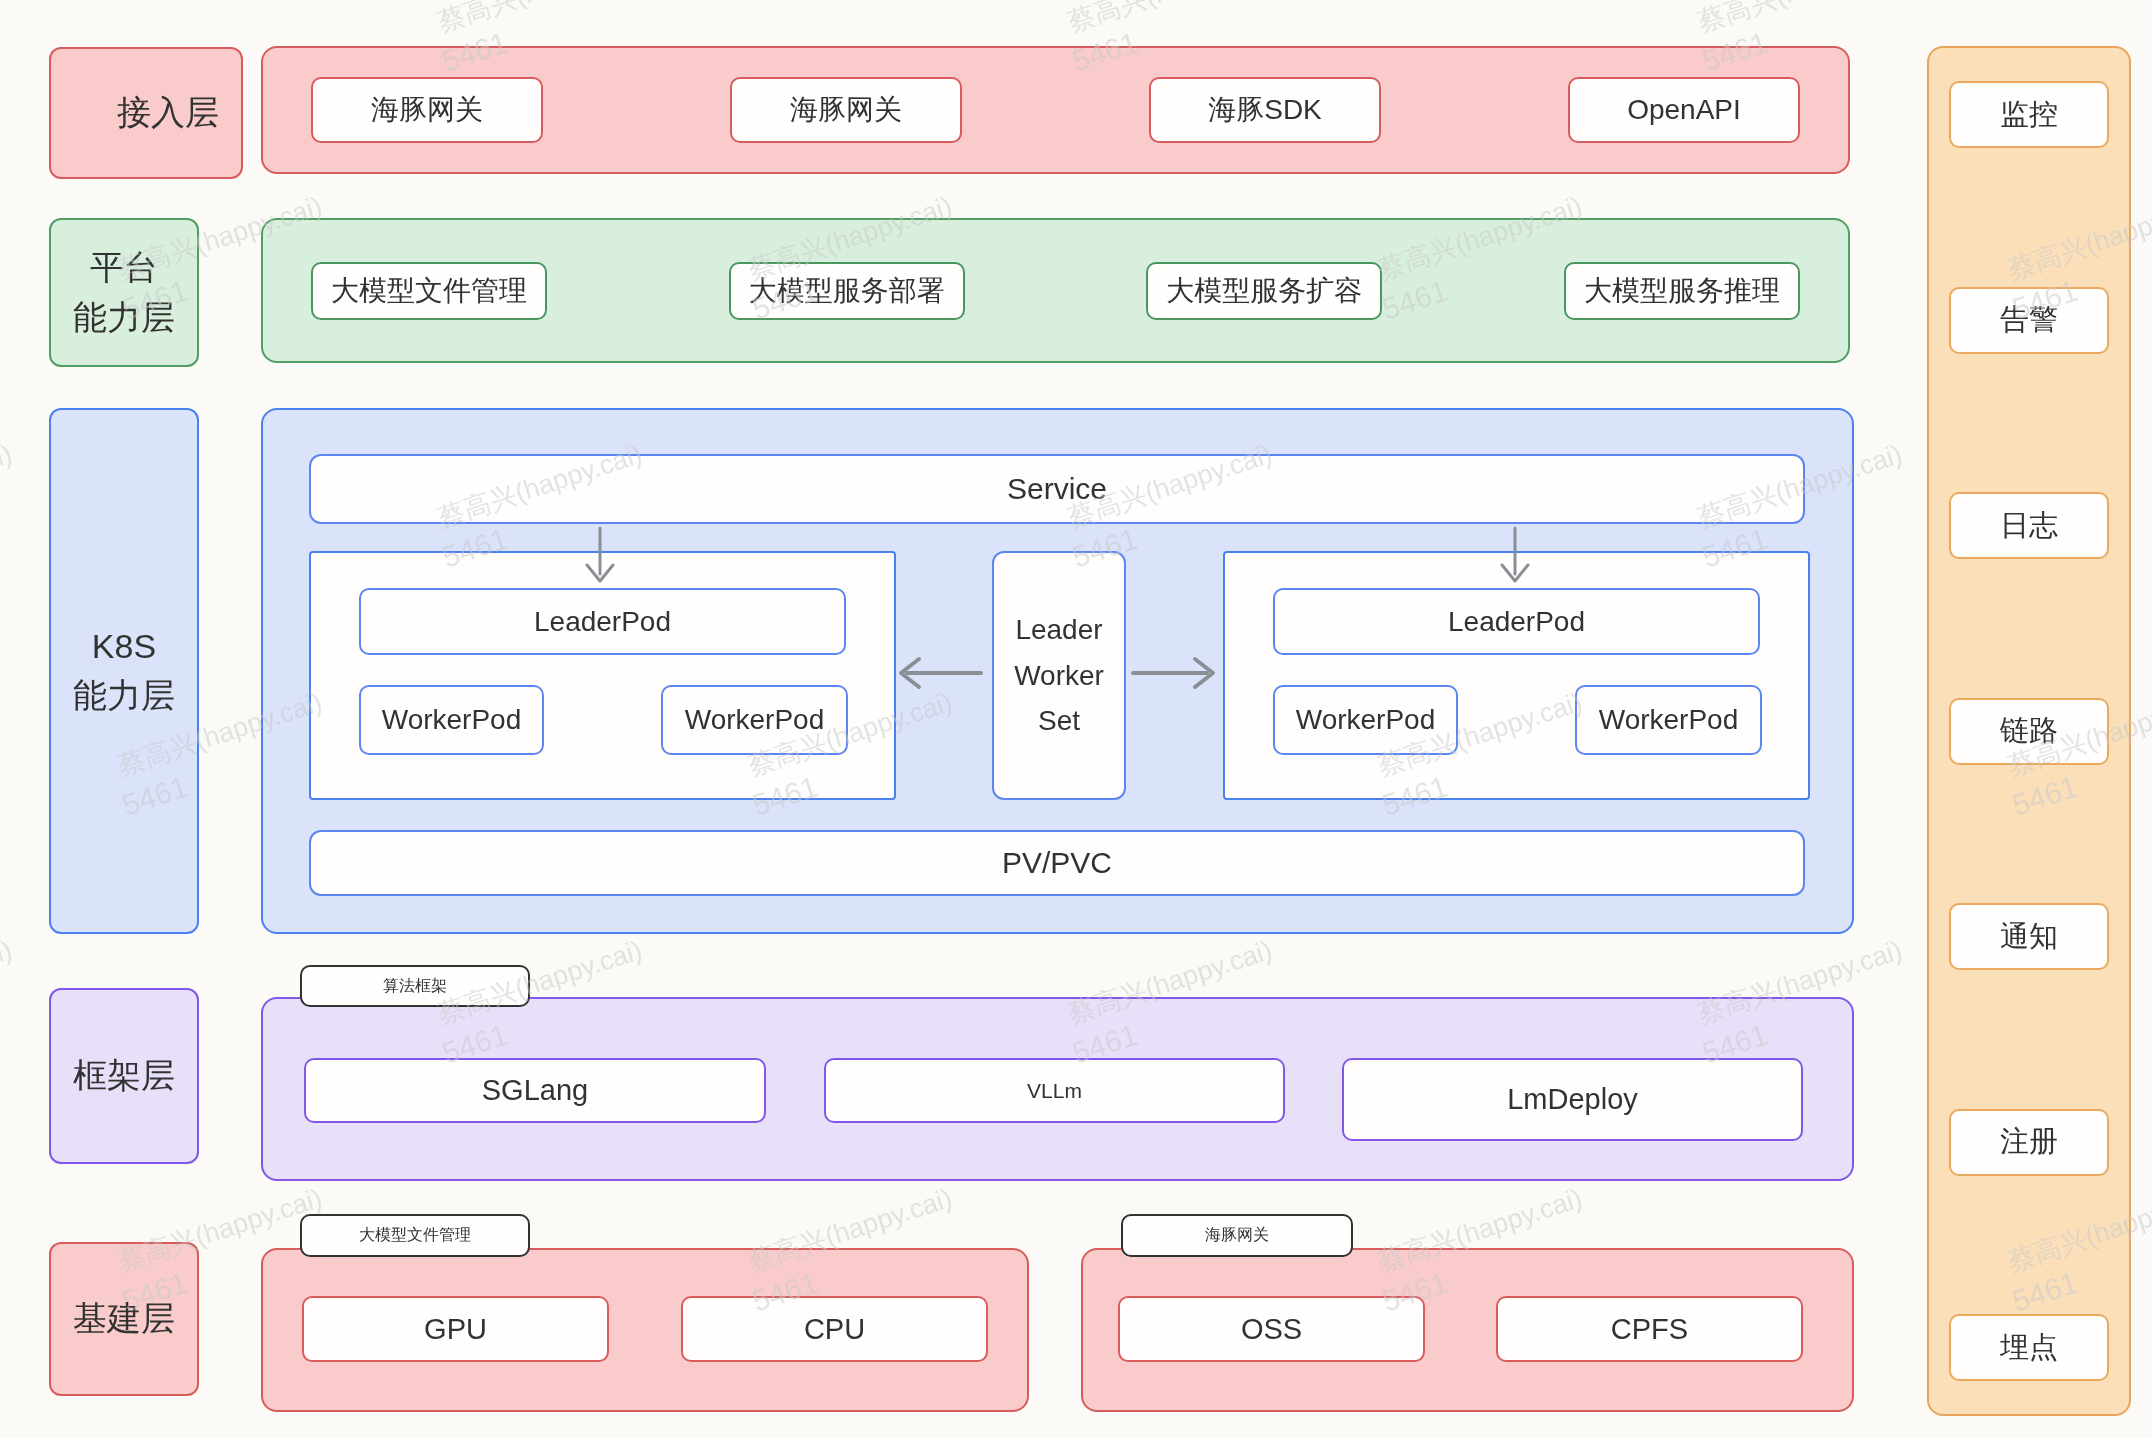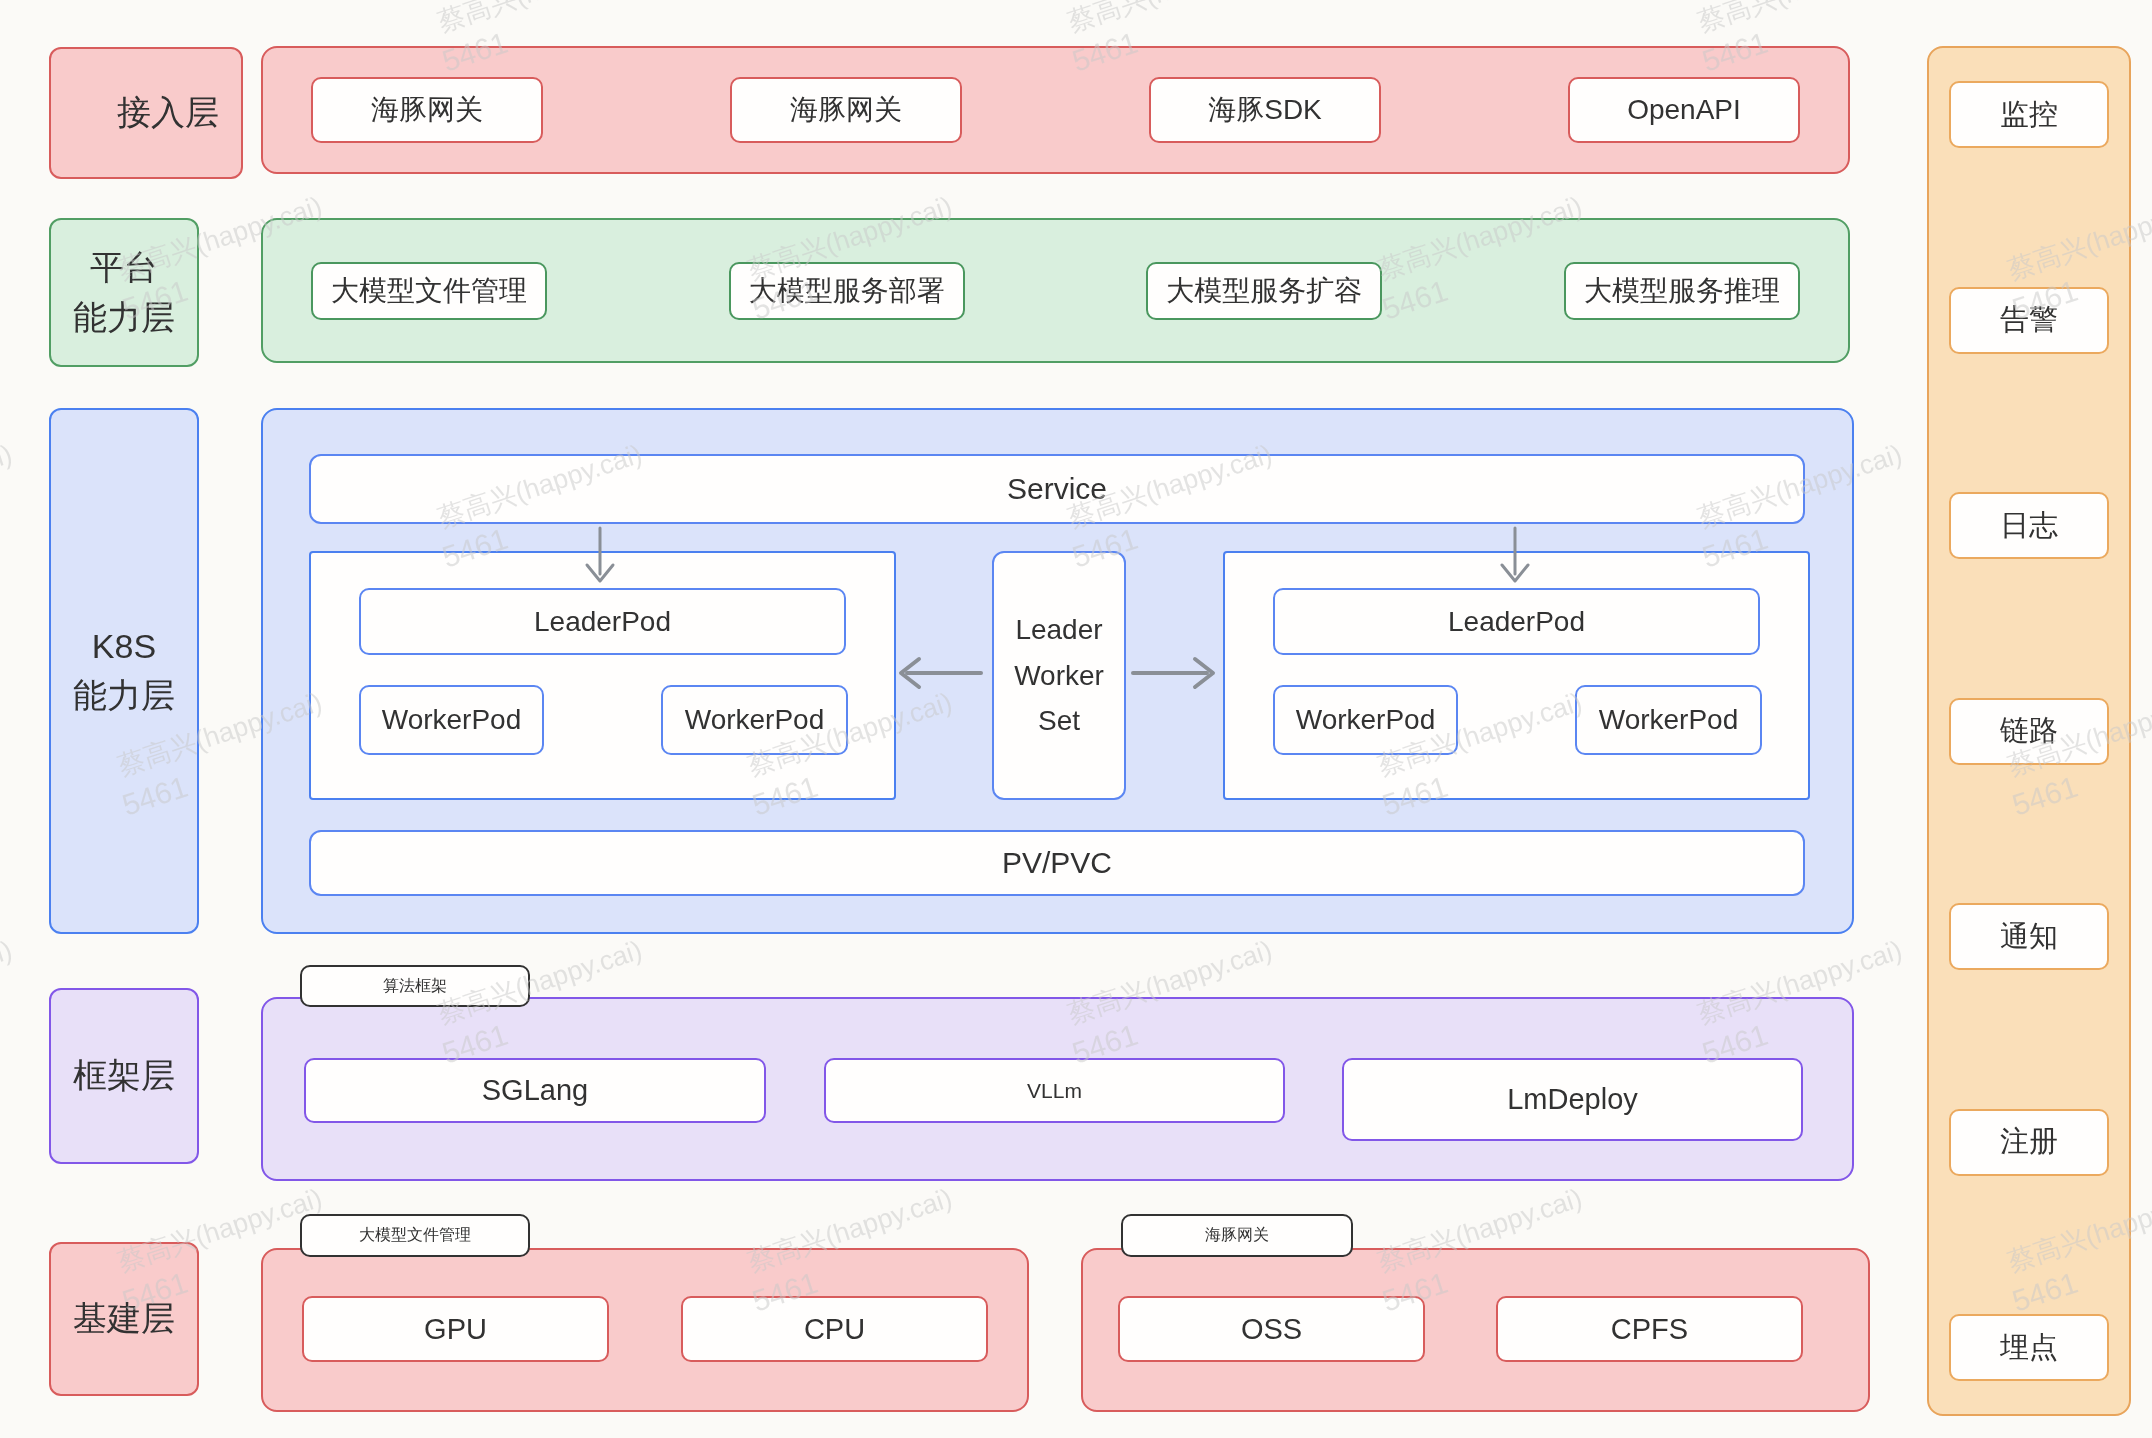--- a/index.html
+++ b/index.html
@@ -155,21 +155,21 @@
     <div class="wbox purple-b abs" style="left:1079px;top:59px;width:461px;height:83px;font-size:29px;">LmDeploy</div>
   </div>
 
   <div class="tab red-b" style="left:300px;top:1214px;width:230px;height:43px;">大模型文件管理</div>
   <div class="container red-t" style="left:261px;width:764px;top:1248px;height:160px;">
     <div class="wbox red-b abs" style="left:39px;top:46px;width:307px;height:66px;font-size:29px;">GPU</div>
     <div class="wbox red-b abs" style="left:418px;top:46px;width:307px;height:66px;font-size:29px;">CPU</div>
   </div>
 
   <div class="tab red-b" style="left:1121px;top:1214px;width:232px;height:43px;">海豚网关</div>
-  <div class="container red-t" style="left:1081px;width:769px;top:1248px;height:160px;padding-left:16px;">
+  <div class="container red-t" style="left:1081px;width:769px;top:1248px;height:160px;">
     <div class="wbox red-b abs" style="left:35px;top:46px;width:307px;height:66px;font-size:29px;">OSS</div>
     <div class="wbox red-b abs" style="left:413px;top:46px;width:307px;height:66px;font-size:29px;">CPFS</div>
   </div>
 
   <div class="sidebar">
     <div class="wbox orange-b">监控</div>
     <div class="wbox orange-b">告警</div>
     <div class="wbox orange-b">日志</div>
     <div class="wbox orange-b">链路</div>
     <div class="wbox orange-b">通知</div>

